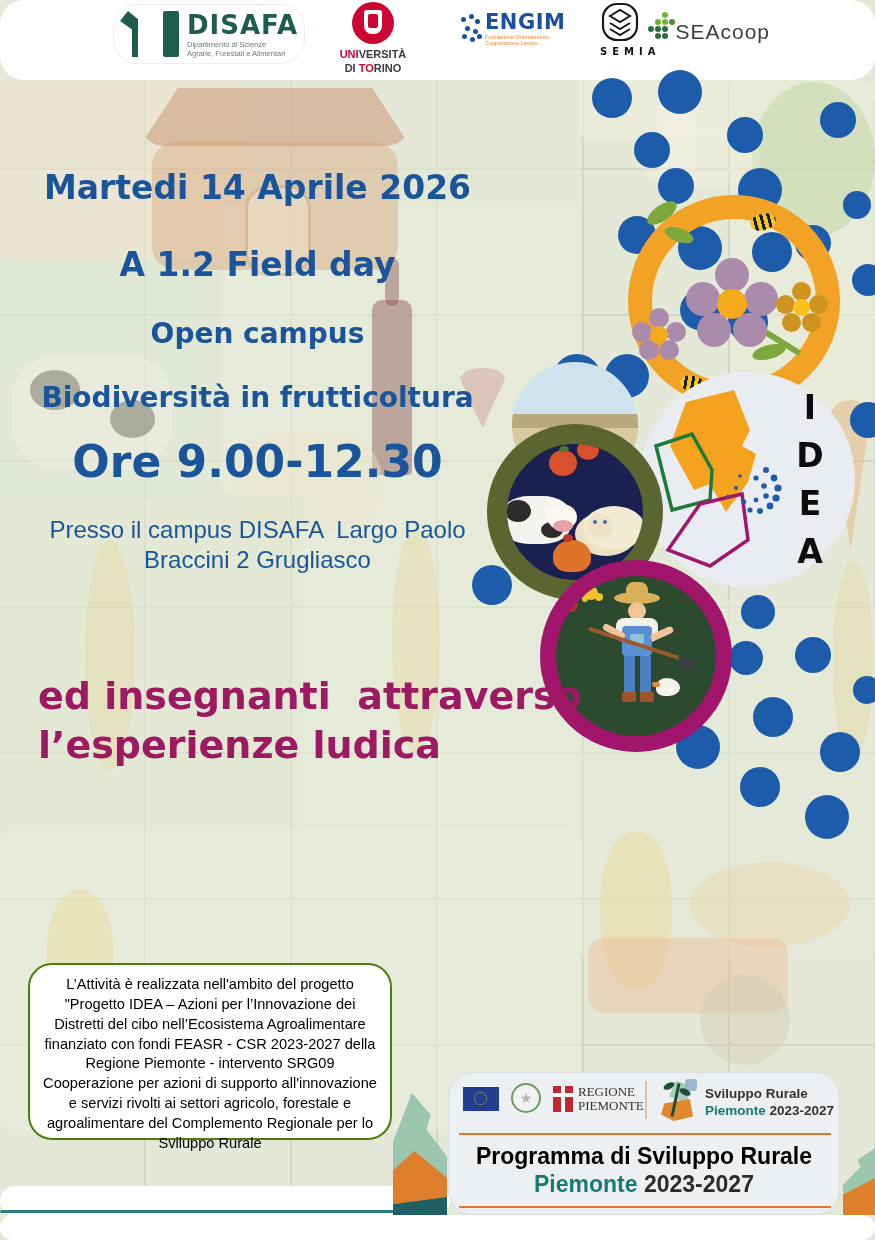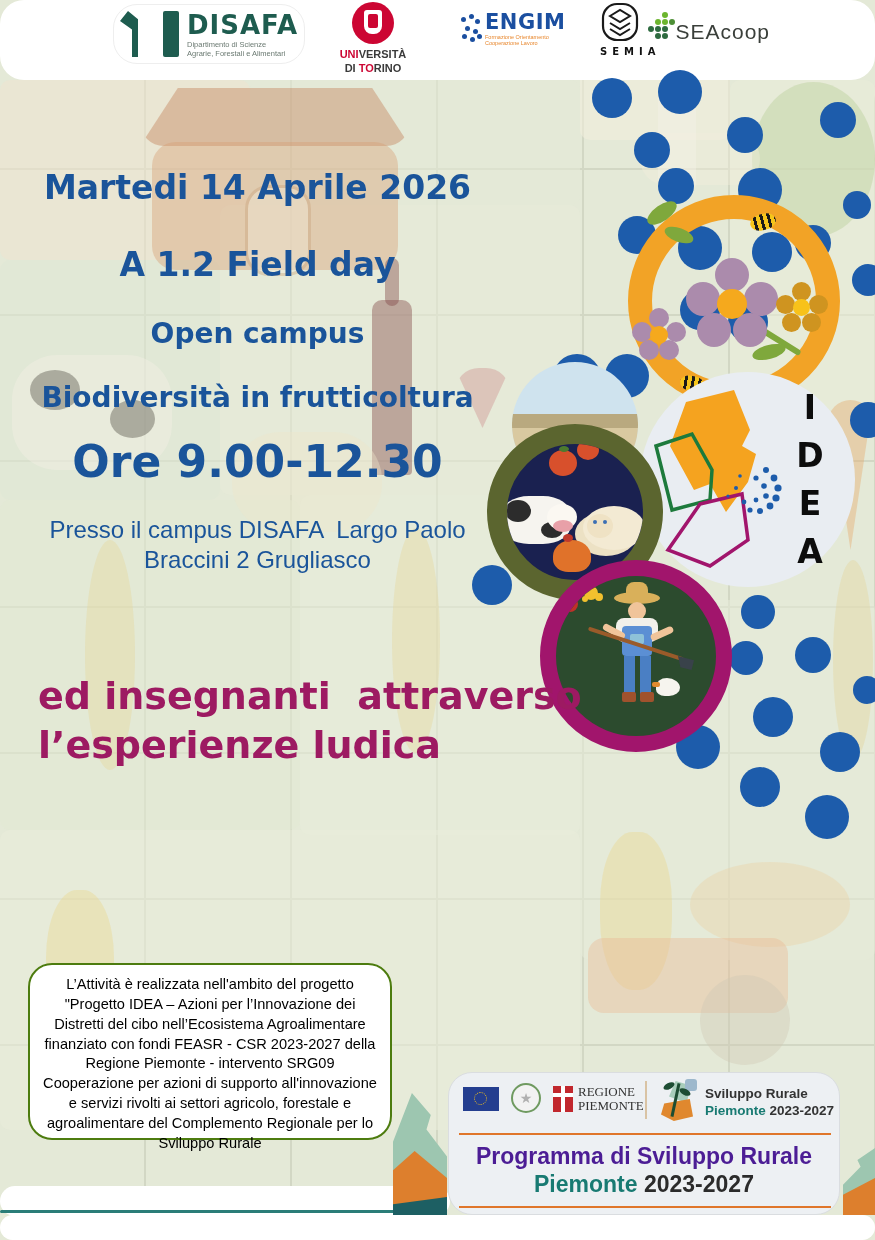--- a/index.html
+++ b/index.html
@@ -346,21 +346,21 @@
       <span style="position:absolute;left:4px;top:20px;width:32px;height:22px;background:#e0882e;clip-path:polygon(10% 20%,90% 0,100% 80%,40% 100%,0 70%)"></span>
       <span style="position:absolute;left:17px;top:4px;width:3px;height:34px;background:#1d4d33;transform:rotate(12deg)"></span>
       <span style="position:absolute;left:6px;top:4px;width:12px;height:6px;background:#1d4d33;border-radius:50%;transform:rotate(-28deg)"></span>
       <span style="position:absolute;left:22px;top:10px;width:12px;height:6px;background:#1d4d33;border-radius:50%;transform:rotate(28deg)"></span>
     </div>
     <div style="position:absolute;left:256px;top:13px;font-size:13.5px;font-weight:800;color:#333;line-height:1.25;font-family:'Liberation Sans',sans-serif">
       <span style="display:block">Sviluppo Rurale</span>
       <span style="display:block"><span class="teal">Piemonte</span><span> 2023-2027</span></span>
     </div>
     <span class="hr-orange" style="left:10px;top:60px;width:372px"></span>
-    <div style="position:absolute;left:0;top:70px;width:100%;text-align:center;font-size:23px;font-weight:800;color:#4c1d95;font-family:'Liberation Sans',sans-serif">
+    <div style="position:absolute;left:0;top:70px;width:100%;text-align:center;font-size:23px;font-weight:800;color:#000000;font-family:'Liberation Sans',sans-serif">
       <span>Programma di Sviluppo Rurale</span>
     </div>
     <div style="position:absolute;left:0;top:98px;width:100%;text-align:center;font-size:23px;font-weight:800;font-family:'Liberation Sans',sans-serif;color:#2b2b2b">
       <span class="teal">Piemonte</span><span> 2023-2027</span>
     </div>
     <span class="hr-orange" style="left:10px;top:133px;width:372px"></span>
   </div>
 
   <div class="abs bottom-white"></div>
 </div>

